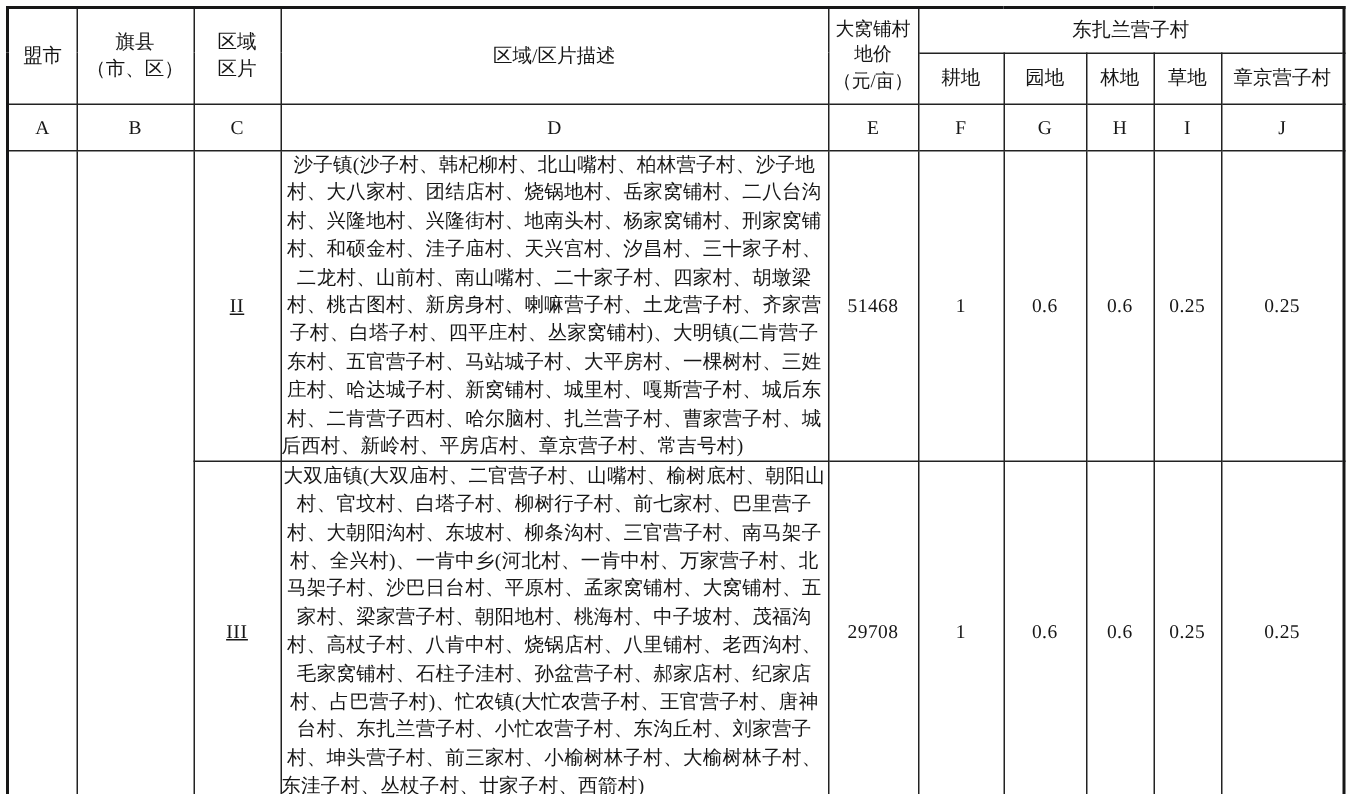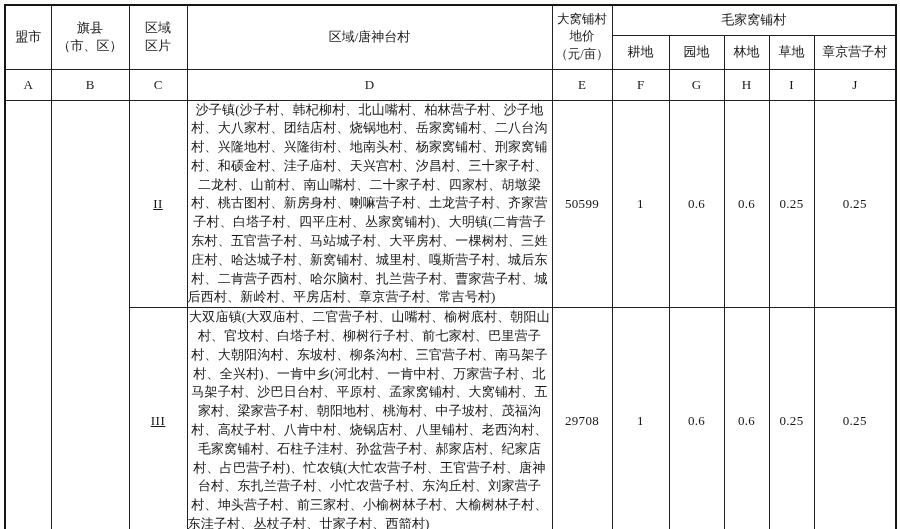--- a/index.html
+++ b/index.html
@@ -63,25 +63,25 @@
       <col style="width:82px">
     </colgroup>
 
     <tbody>
         <tr class="h1">
       <td rowspan="2" class="lab pre">盟市</td>
       <td rowspan="2" class="lab pre">旗县
 （市、区）</td>
       <td rowspan="2" class="lab pre">区域
 区片</td>
-      <td rowspan="2" class="lab">区域/唐神台村</td>
+      <td rowspan="2" class="lab">区域/区片描述</td>
       <td rowspan="2" class="lab pre" style="font-size:12.5px">大窝铺村
 地价
 （元/亩）</td>
-      <td colspan="5" class="lab">毛家窝铺村</td>
+      <td colspan="5" class="lab">东扎兰营子村</td>
     </tr>
 
     <tr class="h2">
       <td class="lab">耕地</td>
       <td class="lab">园地</td>
       <td class="lab">林地</td>
       <td class="lab">草地</td>
       <td class="lab">章京营子村</td>
     </tr>
 
@@ -96,21 +96,21 @@
       <td class="lab">H</td>
       <td class="lab">I</td>
       <td class="lab">J</td>
     </tr>
 
     <tr class="r1">
       <td rowspan="2"></td>
       <td rowspan="2"></td>
       <td class="zone">II</td>
       <td class="desc">沙子镇(沙子村、韩杞柳村、北山嘴村、柏林营子村、沙子地村、大八家村、团结店村、烧锅地村、岳家窝铺村、二八台沟村、兴隆地村、兴隆街村、地南头村、杨家窝铺村、刑家窝铺村、和硕金村、洼子庙村、天兴宫村、汐昌村、三十家子村、二龙村、山前村、南山嘴村、二十家子村、四家村、胡墩梁村、桃古图村、新房身村、喇嘛营子村、土龙营子村、齐家营子村、白塔子村、四平庄村、丛家窝铺村)、大明镇(二肯营子东村、五官营子村、马站城子村、大平房村、一棵树村、三姓庄村、哈达城子村、新窝铺村、城里村、嘎斯营子村、城后东村、二肯营子西村、哈尔脑村、扎兰营子村、曹家营子村、城后西村、新岭村、平房店村、章京营子村、常吉号村)</td>
-      <td class="num">50599</td>
+      <td class="num">51468</td>
       <td class="num">1</td>
       <td class="num">0.6</td>
       <td class="num">0.6</td>
       <td class="num">0.25</td>
       <td class="num">0.25</td>
     </tr>
 
     <tr class="r2">
       <td class="zone">III</td>
       <td class="desc">大双庙镇(大双庙村、二官营子村、山嘴村、榆树底村、朝阳山村、官坟村、白塔子村、柳树行子村、前七家村、巴里营子村、大朝阳沟村、东坡村、柳条沟村、三官营子村、南马架子村、全兴村)、一肯中乡(河北村、一肯中村、万家营子村、北马架子村、沙巴日台村、平原村、孟家窝铺村、大窝铺村、五家村、梁家营子村、朝阳地村、桃海村、中子坡村、茂福沟村、高杖子村、八肯中村、烧锅店村、八里铺村、老西沟村、毛家窝铺村、石柱子洼村、孙盆营子村、郝家店村、纪家店村、占巴营子村)、忙农镇(大忙农营子村、王官营子村、唐神台村、东扎兰营子村、小忙农营子村、东沟丘村、刘家营子村、坤头营子村、前三家村、小榆树林子村、大榆树林子村、东洼子村、丛杖子村、廿家子村、西箭村)</td>

